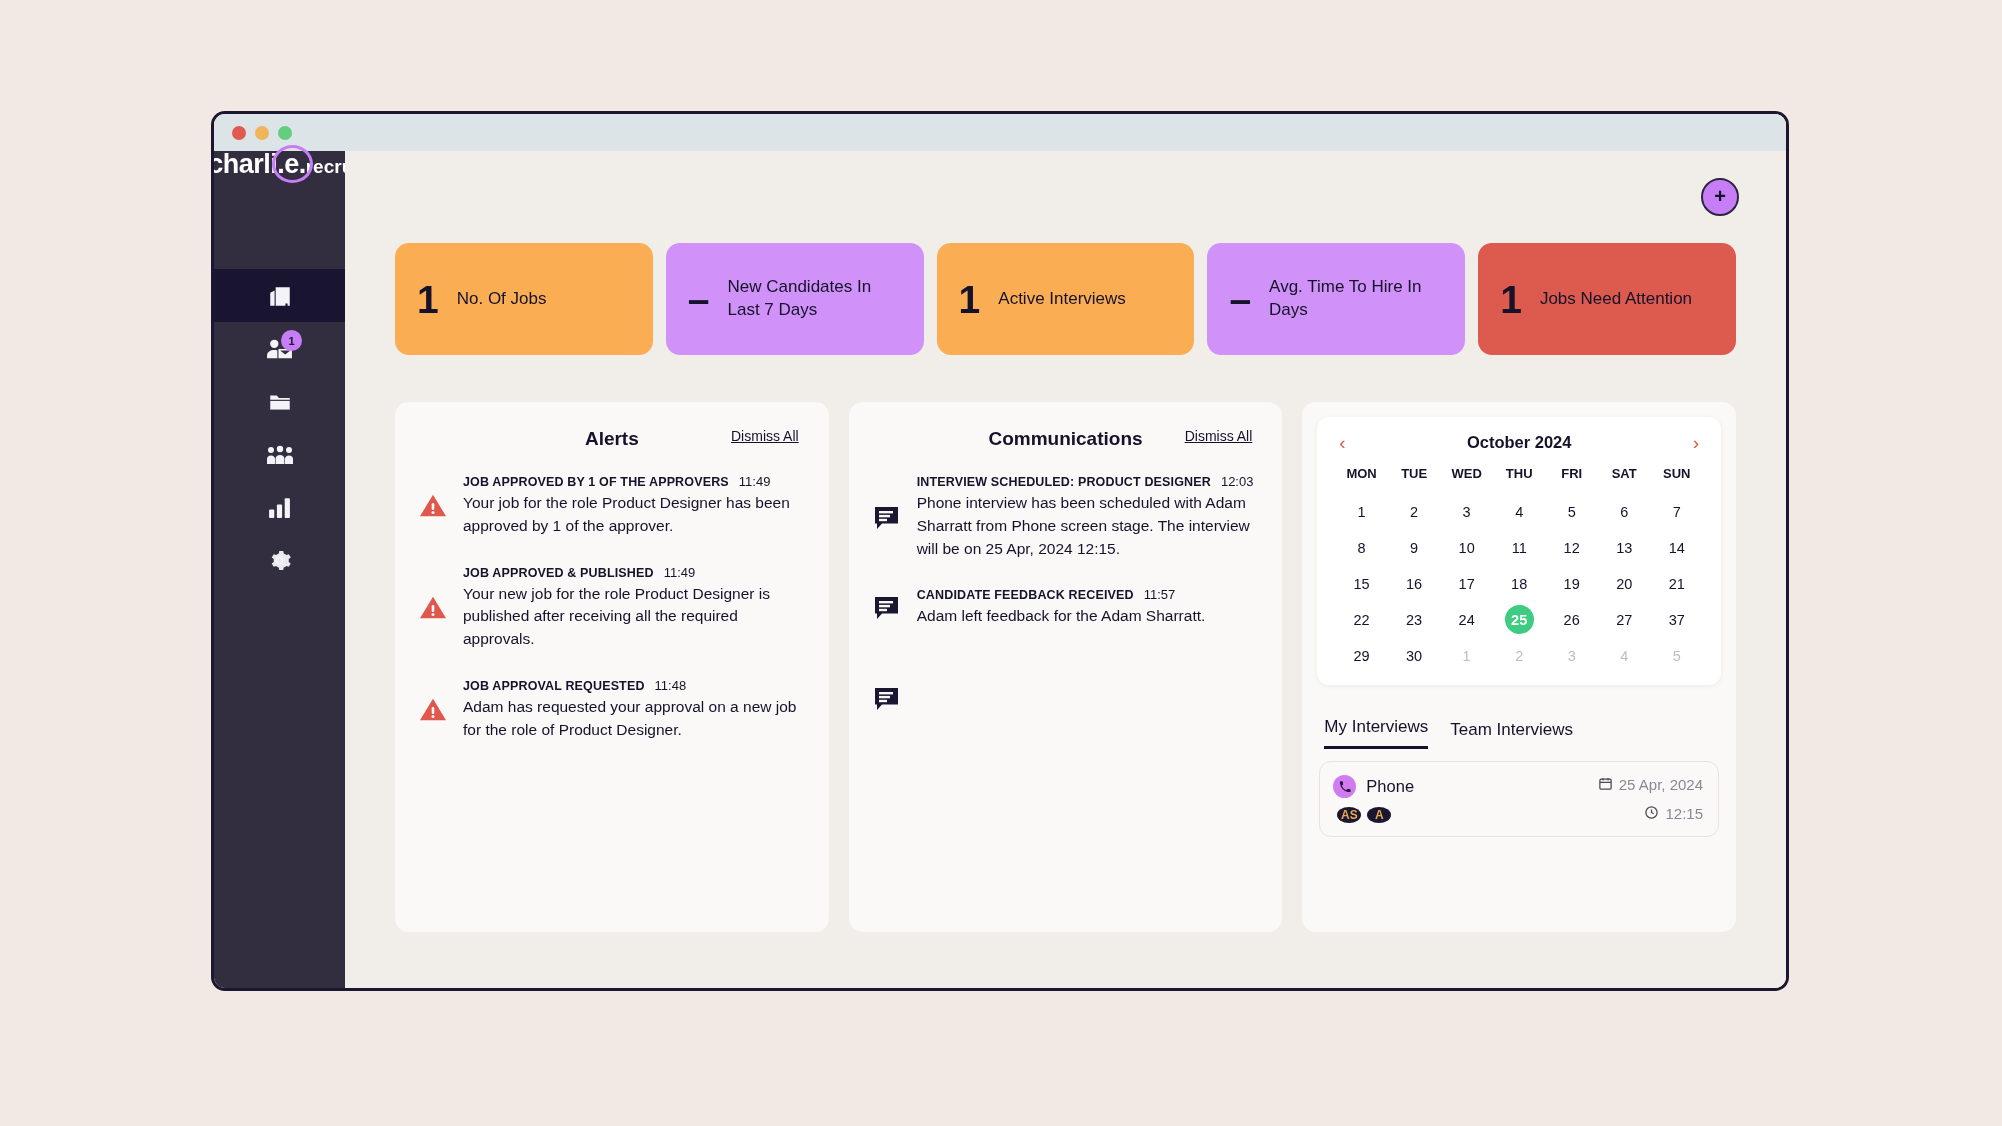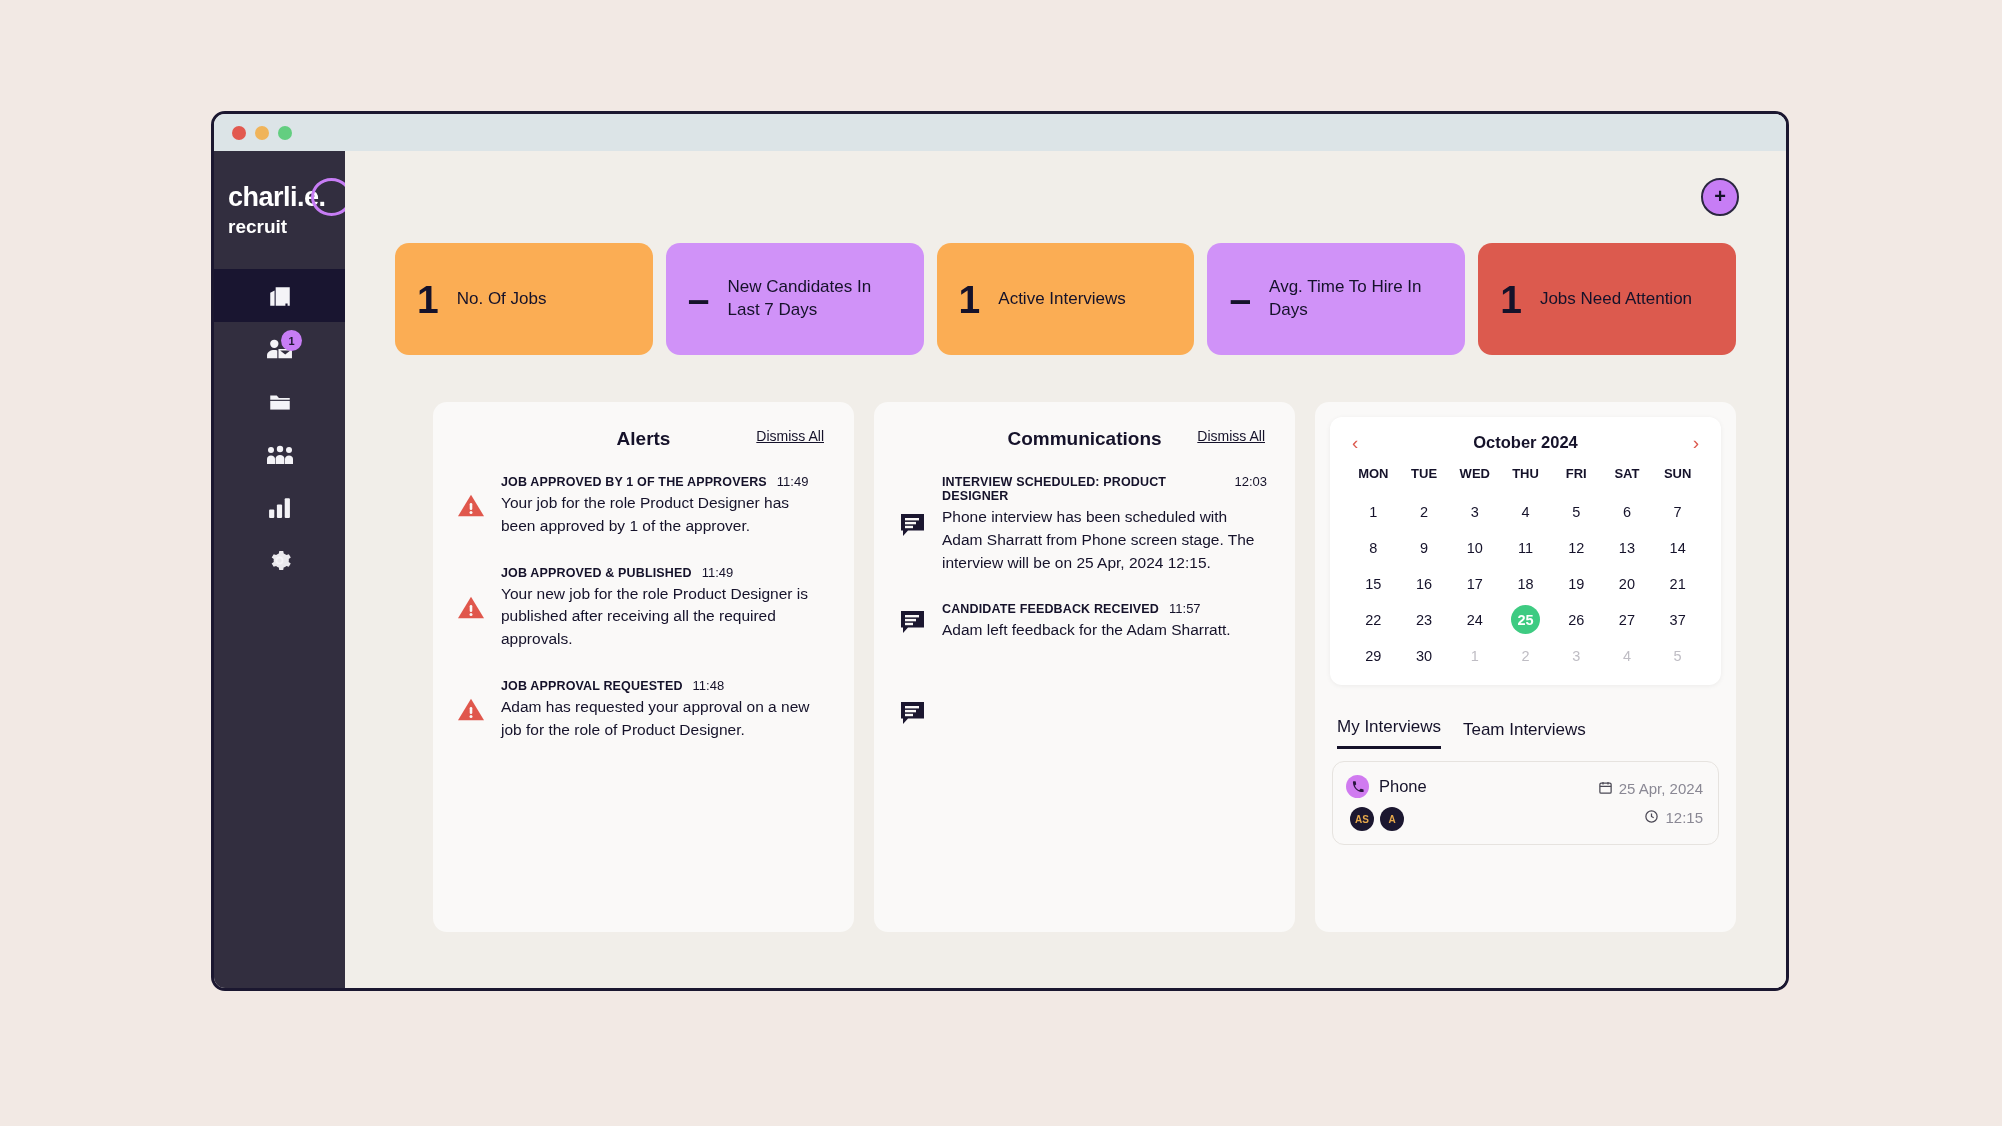--- a/index.html
+++ b/index.html
@@ -42,21 +42,21 @@
   #sidebar {
     width: 131px;
     background: #322E3F;
     flex: 0 0 auto;
     display: flex;
     flex-direction: column;
   }
   #logo-block {
     height: 118px;
     display: flex;
-    flex-direction: column;
+    flex-direction: row;
     justify-content: center;
     padding-left: 14px;
   }
   #logo-top {
     position: relative;
     display: inline-block;
     color: #FFFFFF;
     font-size: 27px;
     font-weight: bold;
     letter-spacing: -0.5px;
@@ -161,21 +161,20 @@
     line-height: 1.35;
     font-weight: 500;
   }
 
   
   #panels-row {
     display: flex;
     gap: 20px;
     padding: 47px 50px 0 50px;
     align-items: flex-start;
-    margin-left: 38px;
   }
   .panel {
     background: #FAF9F8;
     border-radius: 14px;
     flex: 1 1 0;
   }
   .panel-head {
     display: flex;
     align-items: baseline;
     justify-content: center;
@@ -325,25 +324,25 @@
     background: #D07BF0;
     display: flex;
     align-items: center;
     justify-content: center;
     color: #2B1540;
     font-size: 12px;
   }
   .iv-type { font-size: 16.5px; color: #15122A; }
   .iv-avatars { display: flex; gap: 6px; margin-top: 9px; margin-left: 4px; }
   .avatar {
-    width: 24px; height: 24px;
+    width: 24px; height: 16px;
     border-radius: 50%;
     background: #1B1730;
     color: #E6A84B;
-    font-size: 10px;
+    font-size: 12px;
     font-weight: bold;
     display: flex;
     align-items: center;
     justify-content: center;
   }
   .iv-right {
     flex: 0 0 auto;
     display: flex;
     flex-direction: column;
     align-items: flex-end;

